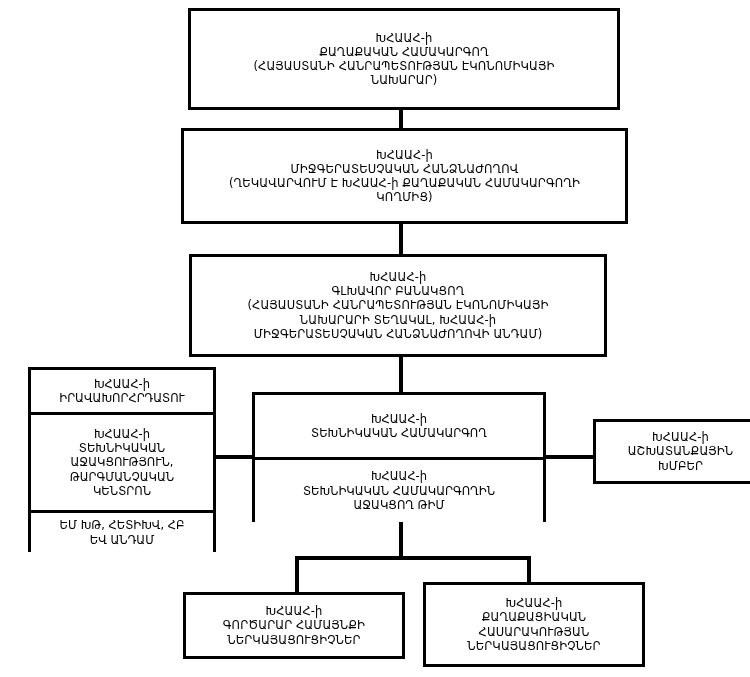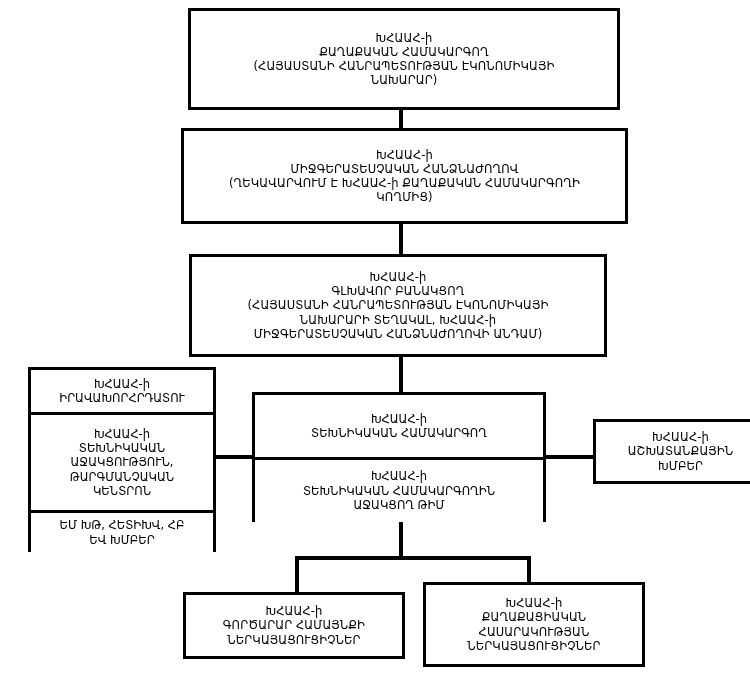--- a/index.html
+++ b/index.html
@@ -131,21 +131,21 @@
 
   <div class="stack" style="left:5px; top:367px; width:188px; height:185px;">
     <div class="stack-cell" style="height:42px;">ԽՀԱԱՀ-ի
 ԻՐԱՎԱԽՈՐՀՐԴԱՏՈՒ</div>
     <div class="stack-cell" style="height:98px;">ԽՀԱԱՀ-ի
 ՏԵԽՆԻԿԱԿԱՆ
 ԱՋԱԿՑՈՒԹՅՈՒՆ,
 ԹԱՐԳՄԱՆՉԱԿԱՆ
 ԿԵՆՏՐՈՆ</div>
     <div class="stack-cell" style="height:42px;">ԵՄ ԽԹ, ՀԵՏԻԽՎ, ՀԲ
-ԵՎ ԽՄԲԵՐ</div>
+ԵՎ ԱՆԴԱՄ</div>
   </div>
 
   <div class="dual" style="left:229px; top:392px; width:294px; height:130px;">
     <div class="dual-cell" style="height:62px;">ԽՀԱԱՀ-ի
 ՏԵԽՆԻԿԱԿԱՆ ՀԱՄԱԿԱՐԳՈՂ</div>
     <div class="dual-cell" style="height:65px;">ԽՀԱԱՀ-ի
 ՏԵԽՆԻԿԱԿԱՆ ՀԱՄԱԿԱՐԳՈՂԻՆ
 ԱՋԱԿՑՈՂ ԹԻՄ</div>
   </div>
 

